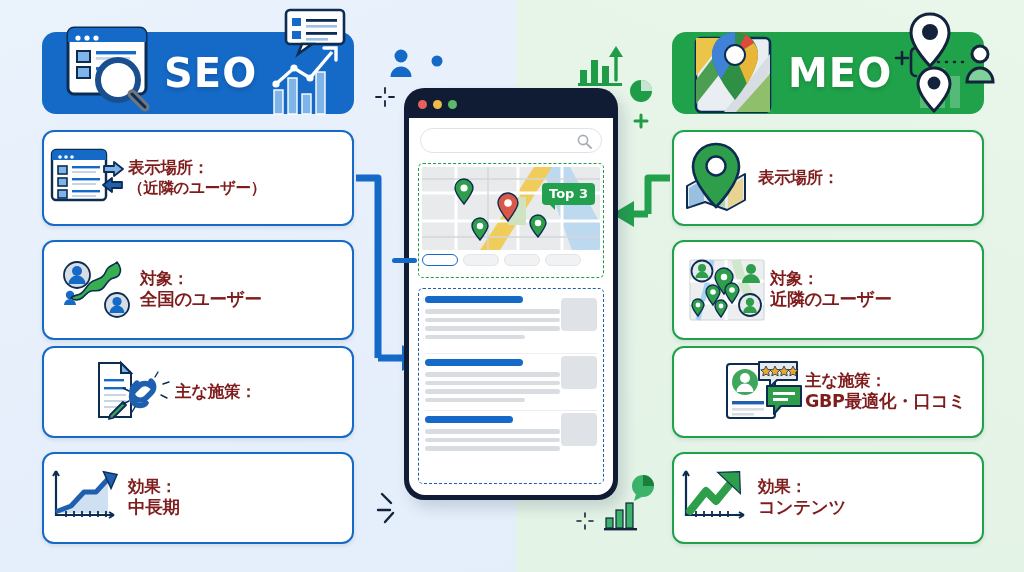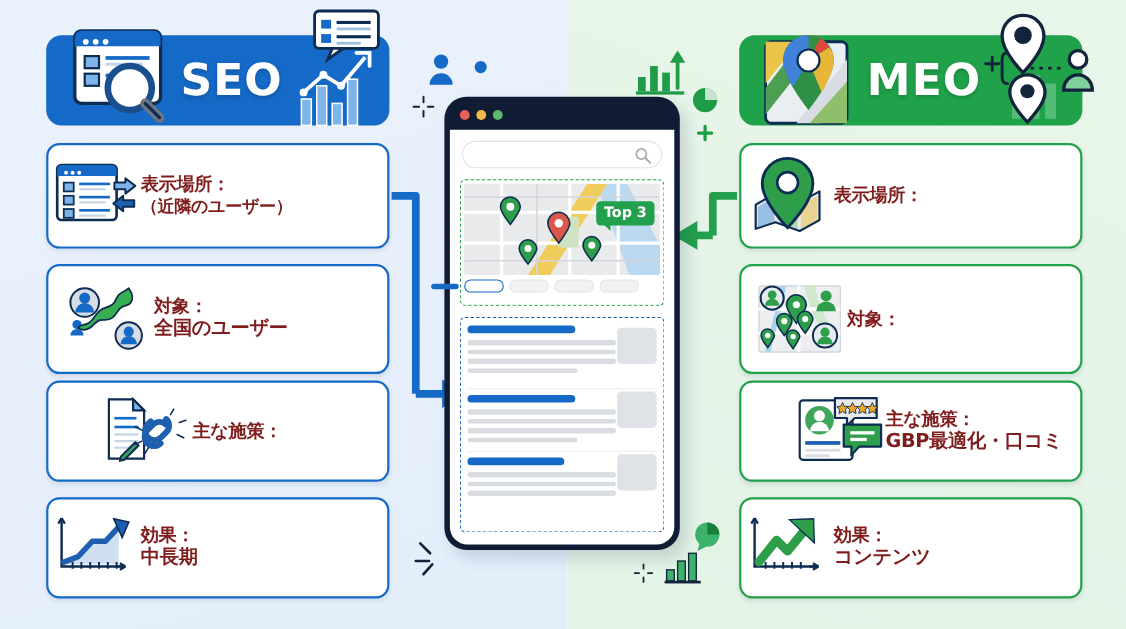--- a/index.html
+++ b/index.html
@@ -445,20 +445,21 @@
           <path d="M7.5 21a6.5 6.5 0 0 1 13 0z" fill="#2f9e4b"></path>
         <circle cx="63" cy="12" r="5" fill="#2f9e4b"></circle>
           <path d="M54 26a9 9 0 0 1 18 0z" fill="#2f9e4b"></path>
         <circle cx="62" cy="48" r="11" fill="#e7eaec" stroke="#0d2c52" stroke-width="1.8"></circle>
         <circle cx="62" cy="45" r="4.2" fill="#2f9e4b"></circle>
           <path d="M55 56a7 7 0 0 1 14 0z" fill="#2f9e4b"></path>
       </svg>
     </div>
     <div class="card-text">
       <span class="l1">対象：</span>
+      <span class="l2">近隣のユーザー</span>
     </div>
   </div>
 
   <div class="card card-meo row3">
     <div class="card-icon">
       <svg width="80" height="64" viewBox="0 0 80 64">
         <rect x="4" y="4" width="48" height="54" rx="3" fill="#fff" stroke="#0d2c52" stroke-width="2"></rect>
         <circle cx="22" cy="22" r="13" fill="#3fa75c"></circle>
         <circle cx="22" cy="18" r="5" fill="#fff"></circle>
         <path d="M13.5 32a8.5 8.5 0 0 1 17 0z" fill="#fff"></path>

